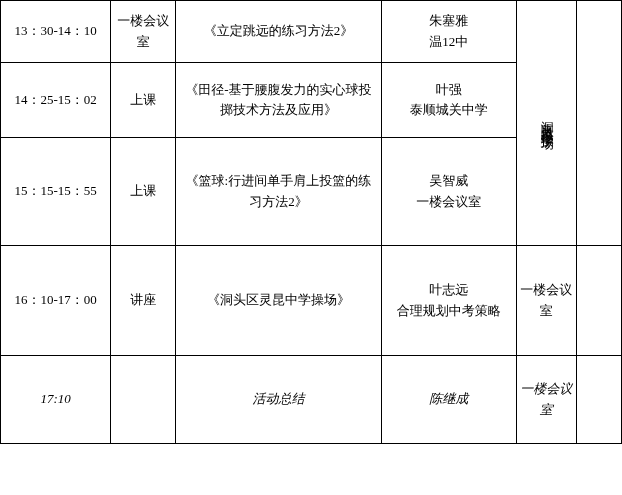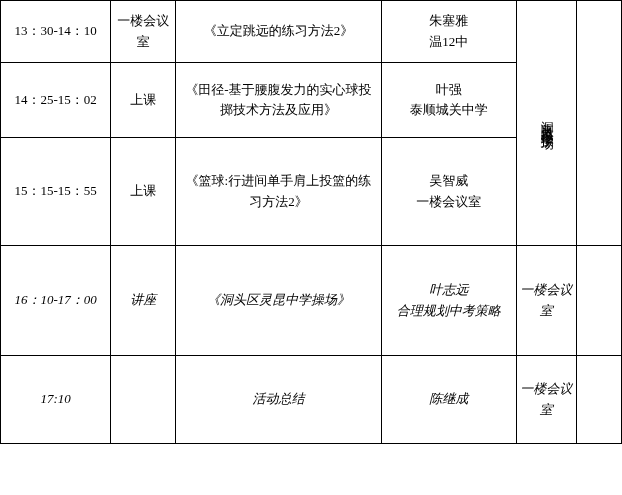--- a/index.html
+++ b/index.html
@@ -39,21 +39,21 @@
   .venue-vertical {
     writing-mode: vertical-rl;
     text-orientation: upright;
     display: inline-block;
     letter-spacing: 2px;
     line-height: 1.3;
   }
   .r1 { height: 62px; }
   .r2 { height: 75px; }
   .r3 { height: 108px; }
-  .r4 { height: 110px; font-style: italic; }
+  .r4 { height: 110px; }
   .r5 { height: 88px; font-style: italic; }
 </style>
 </head>
 <body>
 
 <table id="schedule-table">
   <colgroup>
     <col class="col-time">
     <col class="col-type">
     <col class="col-topic">

